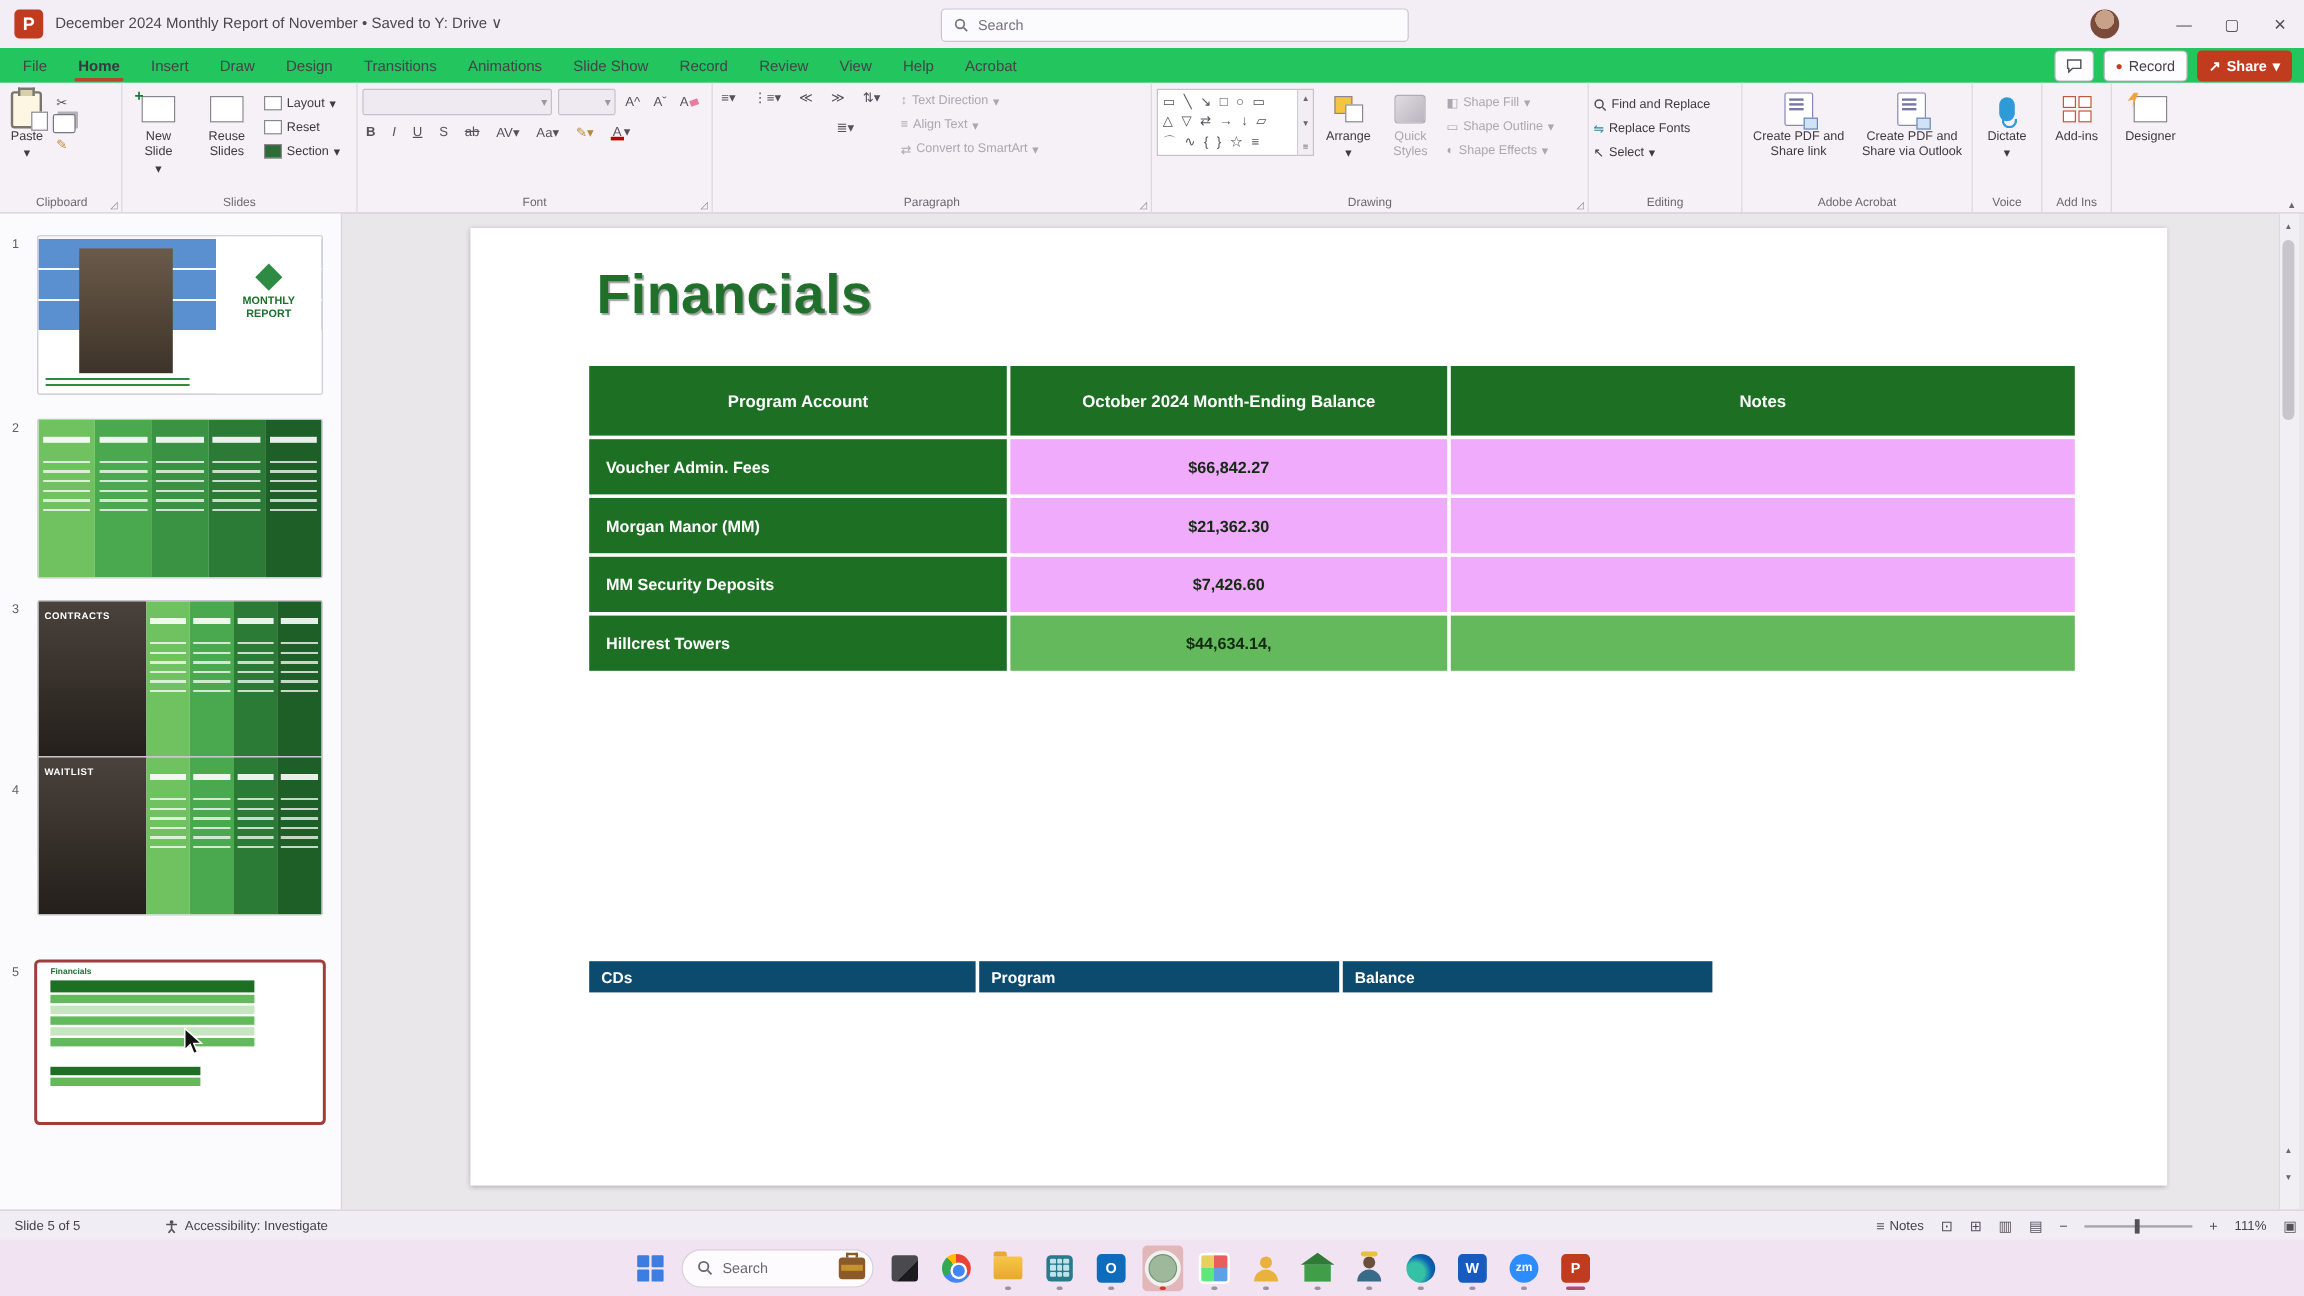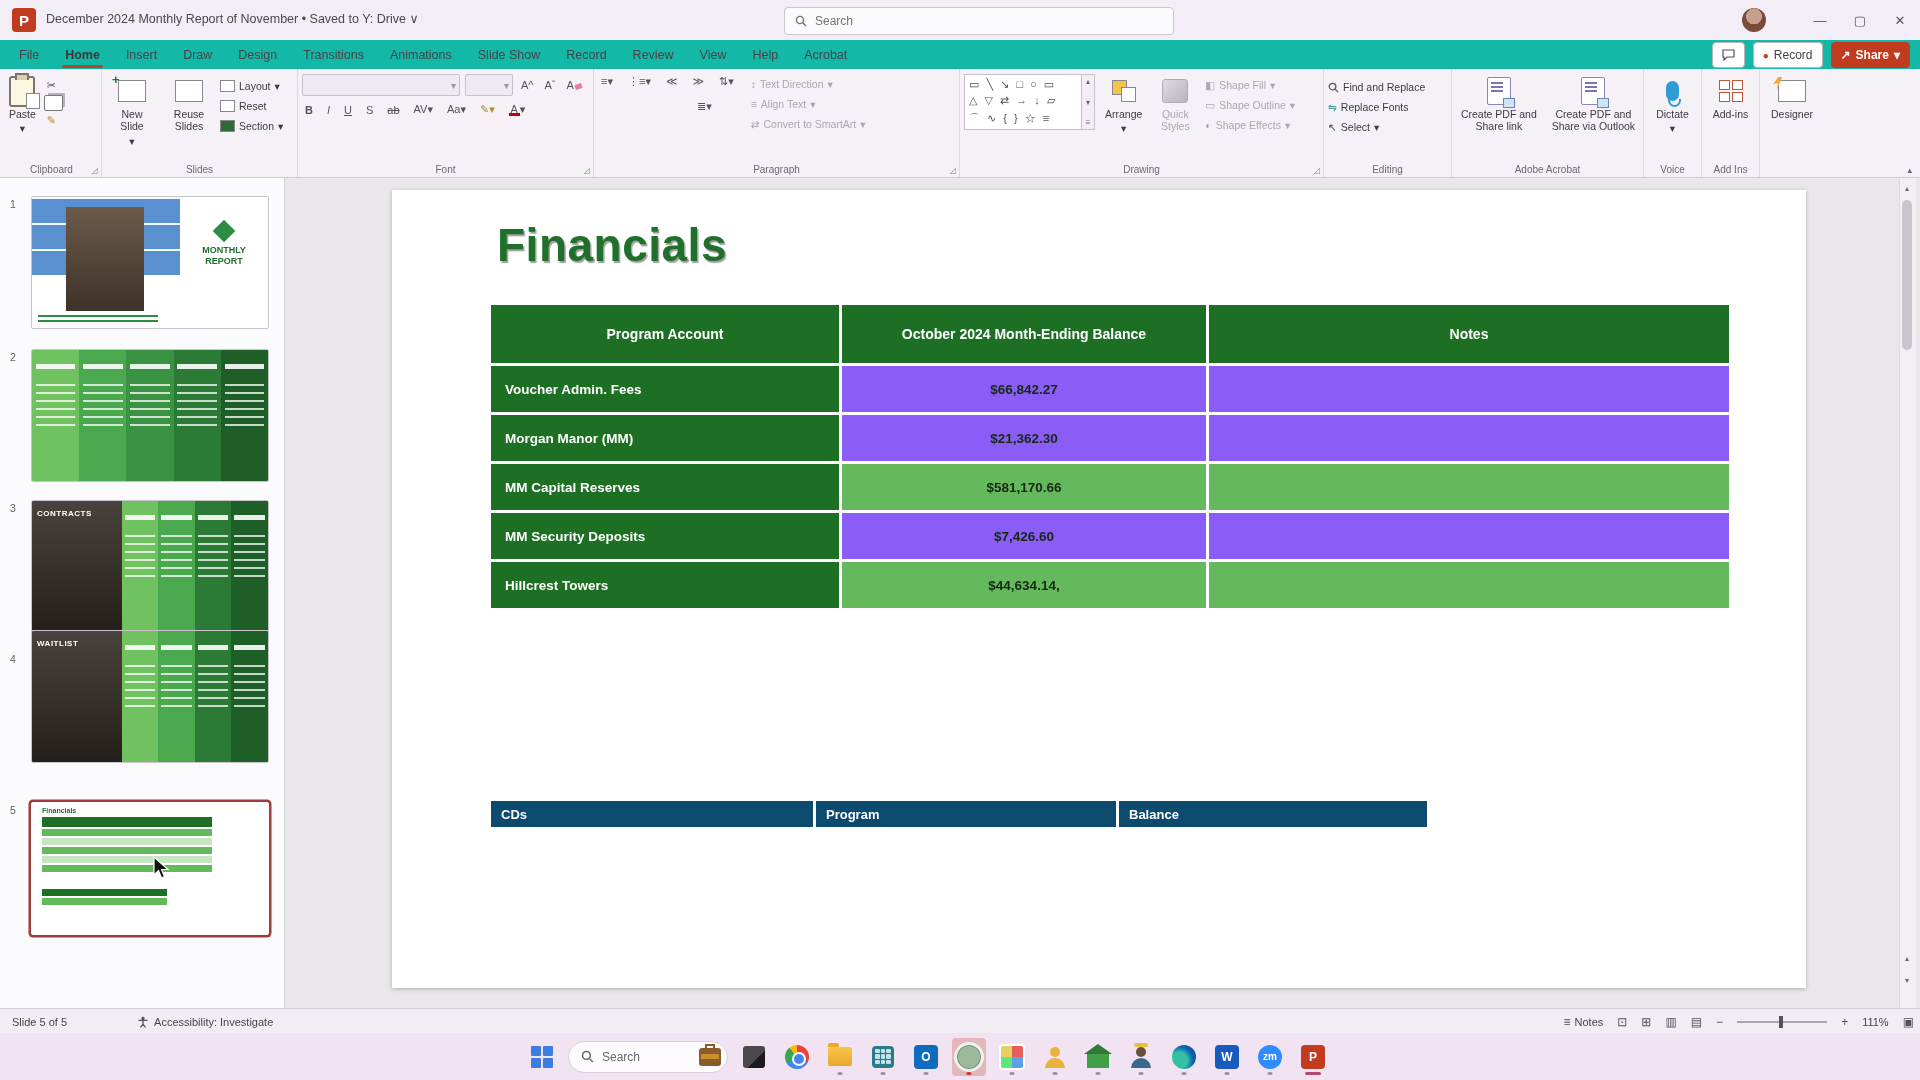--- a/index.html
+++ b/index.html
@@ -10,21 +10,21 @@
   #titlebar{left:0;top:0;width:1920px;height:40px;background:#f3eef6}
   #applogo{left:12px;top:8px;width:24px;height:24px;background:#c13b1f;border-radius:4px;
            color:#fff;font-weight:bold;font-size:15px;display:flex;align-items:center;justify-content:center}
   #titletext{left:46px;top:11px;font-size:12.5px;color:#4a474e;white-space:nowrap}
   #tb-search{left:784px;top:7px;width:368px;height:26px;background:#fbfafc;border:1px solid #cbc5cf;
              border-radius:4px;display:flex;align-items:center;gap:8px;padding:0 10px;font-size:12px;color:#75717a}
   #avatar{left:1742px;top:8px;width:24px;height:24px;border-radius:50%;
           background:radial-gradient(circle at 50% 35%,#c9a08a 0 40%,#7a4a3a 41% 100%)}
   .winbtn{top:0;width:40px;height:40px;display:flex;align-items:center;justify-content:center;font-size:13px;color:#55525a}
   
-  #menubar{left:0;top:40px;width:1920px;height:29px;background:#14b8a6;display:flex;align-items:flex-start}
+  #menubar{left:0;top:40px;width:1920px;height:29px;background:#22c55e;display:flex;align-items:flex-start}
   .mtab{padding:0 13px;font-size:12.5px;height:29px;display:flex;align-items:center;color:#45424a;position:relative}
   .mtab.active{font-weight:bold;color:#3a3740}
   .mtab.active::after{content:"";position:absolute;left:10px;right:10px;bottom:1px;height:3px;background:#b7472a;border-radius:2px}
   #menu-right{position:absolute;right:10px;top:2px;display:flex;align-items:center;gap:8px}
   .pillbtn{border:1px solid #b9b4bd;border-radius:4px;background:#fdfcfe;height:24px;display:flex;
            align-items:center;gap:5px;padding:0 9px;font-size:12px;color:#45424a}
   #sharebtn{background:#c13b1f;border-color:#c13b1f;color:#fff;font-weight:bold}
   
   #ribbon{left:0;top:69px;width:1920px;height:109px;background:#f5f1f7;border-bottom:1px solid #cfc9d2;
           display:flex;align-items:stretch;padding:0 2px;box-sizing:border-box}
@@ -98,21 +98,21 @@
   
   #slide{left:392px;top:190px;width:1414px;height:798px;background:#fff;box-shadow:0 1px 4px rgba(0,0,0,.25)}
   #slidetitle{left:105px;top:28px;font-size:46px;font-weight:bold;color:#20702c;
               font-family:"Liberation Sans",sans-serif;text-shadow:1.5px 1.5px 1px rgba(40,40,40,.45);letter-spacing:.5px}
   table.ft{border-collapse:separate;border-spacing:3px;background:#fff}
   #tbl1{left:96px;top:112px}
   #tbl1 th{background:#1d7023;color:#fff;font-size:14px;font-weight:bold;height:58px;text-align:center;padding:0 8px}
   #tbl1 td.lbl{background:#1d7023;color:#fff;font-size:13.5px;font-weight:bold;text-align:left;padding:0 14px;height:46px}
   #tbl1 td.val{font-size:13.5px;font-weight:bold;color:#142a12;text-align:center}
   #tbl1 tr.alt-a td.val,#tbl1 tr.alt-a td.note{background:#63b95c}
-  #tbl1 tr.alt-b td.val,#tbl1 tr.alt-b td.note{background:#8b5cf6}
+  #tbl1 tr.alt-b td.val,#tbl1 tr.alt-b td.note{background:#f0abfc}
   #tbl2{left:96px;top:608px}
   #tbl2 th{background:#0c4a6e;color:#fff;font-size:13px;font-weight:bold;height:26px;text-align:left;padding:0 10px}
   #tbl2 td{background:#63b95c;color:#10230f;font-size:13px;font-weight:bold;height:50px;vertical-align:top;padding:6px 10px 0 10px}
   
   #vscroll{left:1899px;top:178px;width:16px;height:830px;background:#f1eff3;border-left:1px solid #ddd9e0}
   #vthumb{left:1902px;top:200px;width:10px;height:150px;background:#c9c5cd;border-radius:5px}
   .scrbtn{left:1899px;width:16px;height:16px;display:flex;align-items:center;justify-content:center;font-size:8px;color:#6b6770}
   
   #statusbar{left:0;top:1008px;width:1920px;height:25px;background:#f1edf4;border-top:1px solid #d5d0d9;
              display:flex;align-items:center;font-size:11px;color:#46434b}
@@ -552,25 +552,20 @@
     <tr class="alt-b">
       <td class="lbl">Voucher Admin. Fees</td>
       <td class="val">$66,842.27</td>
       <td class="note"></td>
     </tr>
     <tr class="alt-b">
       <td class="lbl">Morgan Manor (MM)</td>
       <td class="val">$21,362.30</td>
       <td class="note"></td>
     </tr>
-    <tr class="alt-a">
-      <td class="lbl">MM Capital Reserves</td>
-      <td class="val">$581,170.66</td>
-      <td class="note"></td>
-    </tr>
     <tr class="alt-b">
       <td class="lbl">MM Security Deposits</td>
       <td class="val">$7,426.60</td>
       <td class="note"></td>
     </tr>
     <tr class="alt-a">
       <td class="lbl">Hillcrest Towers</td>
       <td class="val">$44,634.14,</td>
       <td class="note"></td>
     </tr>

